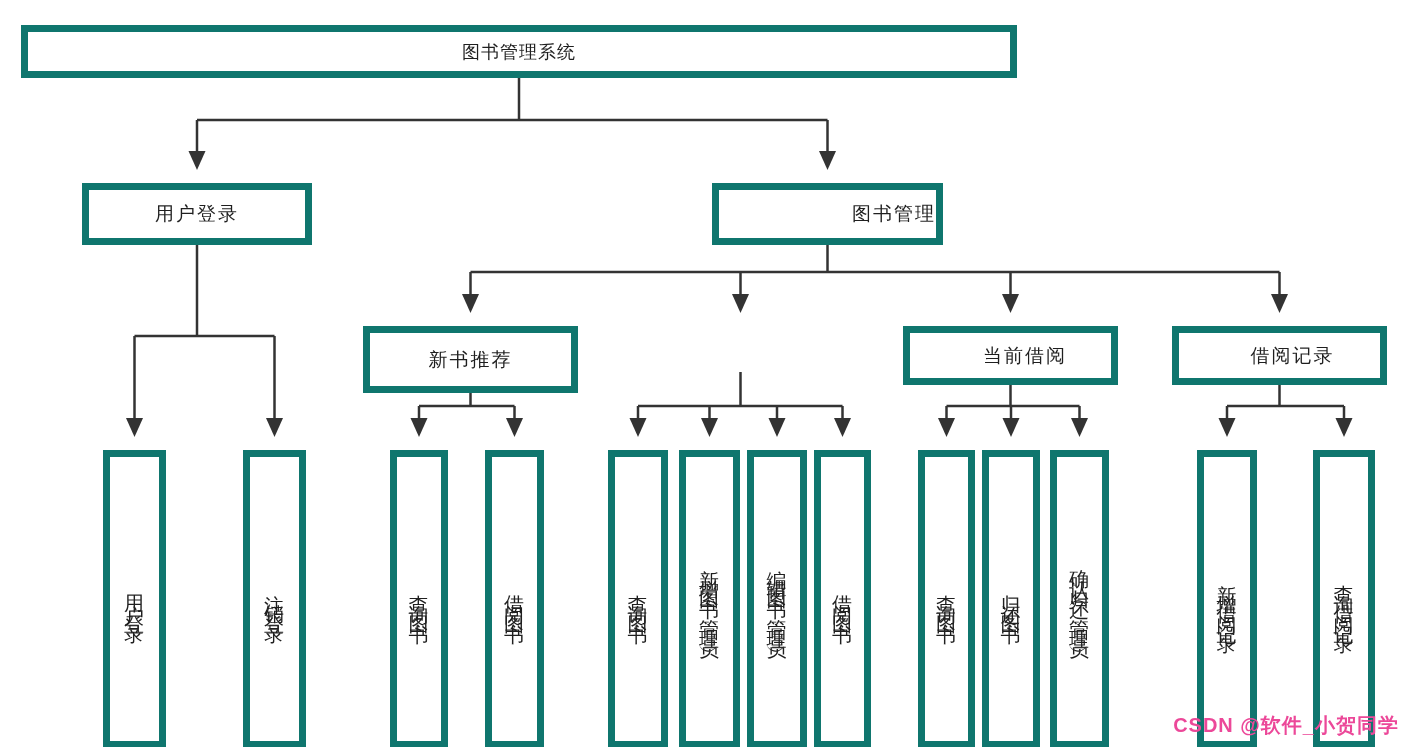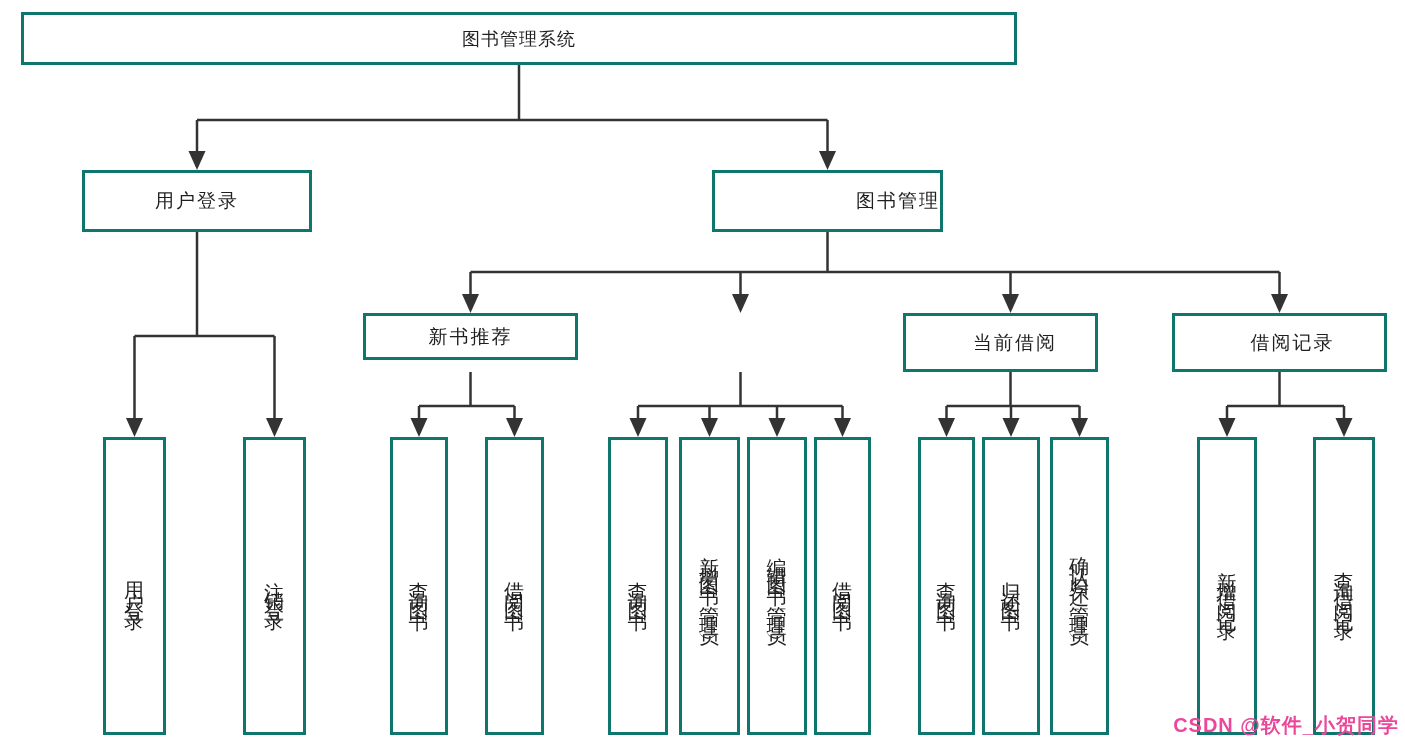--- a/index.html
+++ b/index.html
@@ -17,27 +17,28 @@
   }
   #connectors {
     position: absolute;
     left: 0;
     top: 0;
     z-index: 1;
   }
   .node {
     position: absolute;
     box-sizing: border-box;
-    border: 3px solid #0f766e;
+    border: 7px solid #0f766e;
     background: #ffffff;
     color: #1f1f1f;
     display: flex;
     align-items: center;
     justify-content: center;
     z-index: 2;
+    margin-top: 13px;
   }
   .node.hbox span {
     font-size: 19px;
     letter-spacing: 2px;
     white-space: nowrap;
   }
   .node.root span {
     font-size: 18px;
     letter-spacing: 1px;
   }
@@ -138,24 +139,24 @@
     <span>图书管理系统</span>
   </div>
 
   <div class="node hbox" style="left:82px; top:170px; width:230px; height:62px;">
     <span>用户登录</span>
   </div>
   <div class="node hbox" style="left:712px; top:170px; width:231px; height:62px;justify-content:flex-end;">
     <span>图书管理</span>
   </div>
 
-  <div class="node hbox" style="left:363px; top:313px; width:215px; height:47px;">
+  <div class="node hbox" style="left:363px; top:313px; width:215px; height:67px;">
     <span>新书推荐</span>
   </div>
-  <div class="node hbox" style="left:903px; top:313px; width:195px; height:59px;padding-left:29px;">
+  <div class="node hbox" style="left:903px; top:313px; width:215px; height:59px;padding-left:29px;">
     <span>当前借阅</span>
   </div>
   <div class="node hbox" style="left:1172px; top:313px; width:215px; height:59px;padding-left:26px;">
     <span>借阅记录</span>
   </div>
 
   <div class="node leaf" style="left:103px; top:437px; width:63px; height:298px;">
     <span>用户登录</span>
   </div>
   <div class="node leaf" style="left:243px; top:437px; width:63px; height:298px;">

